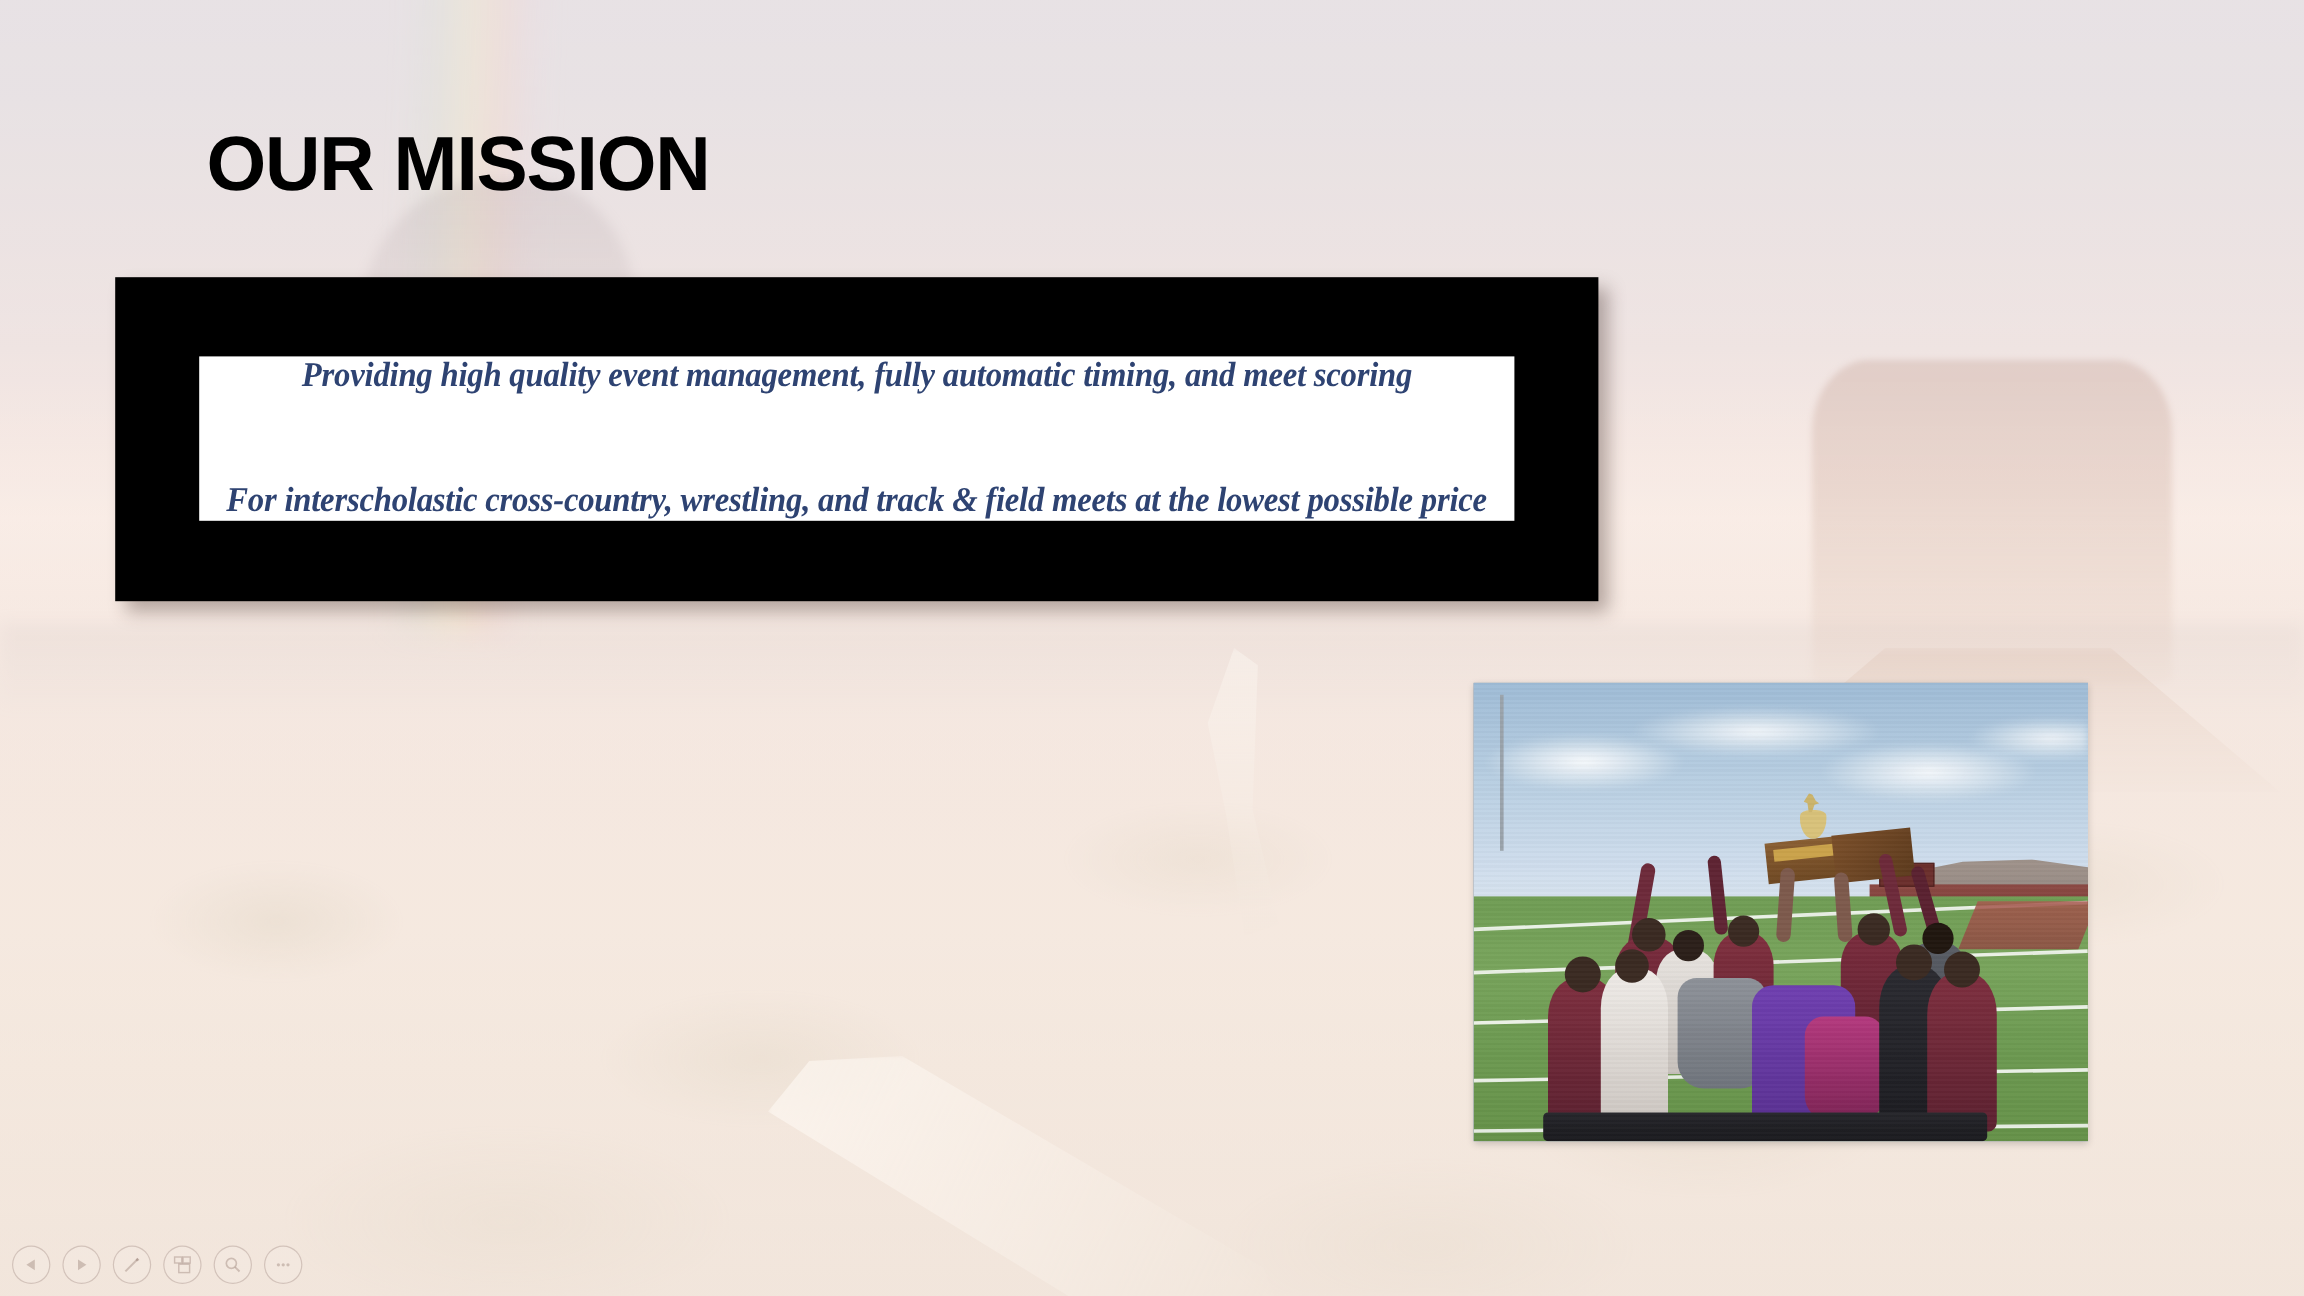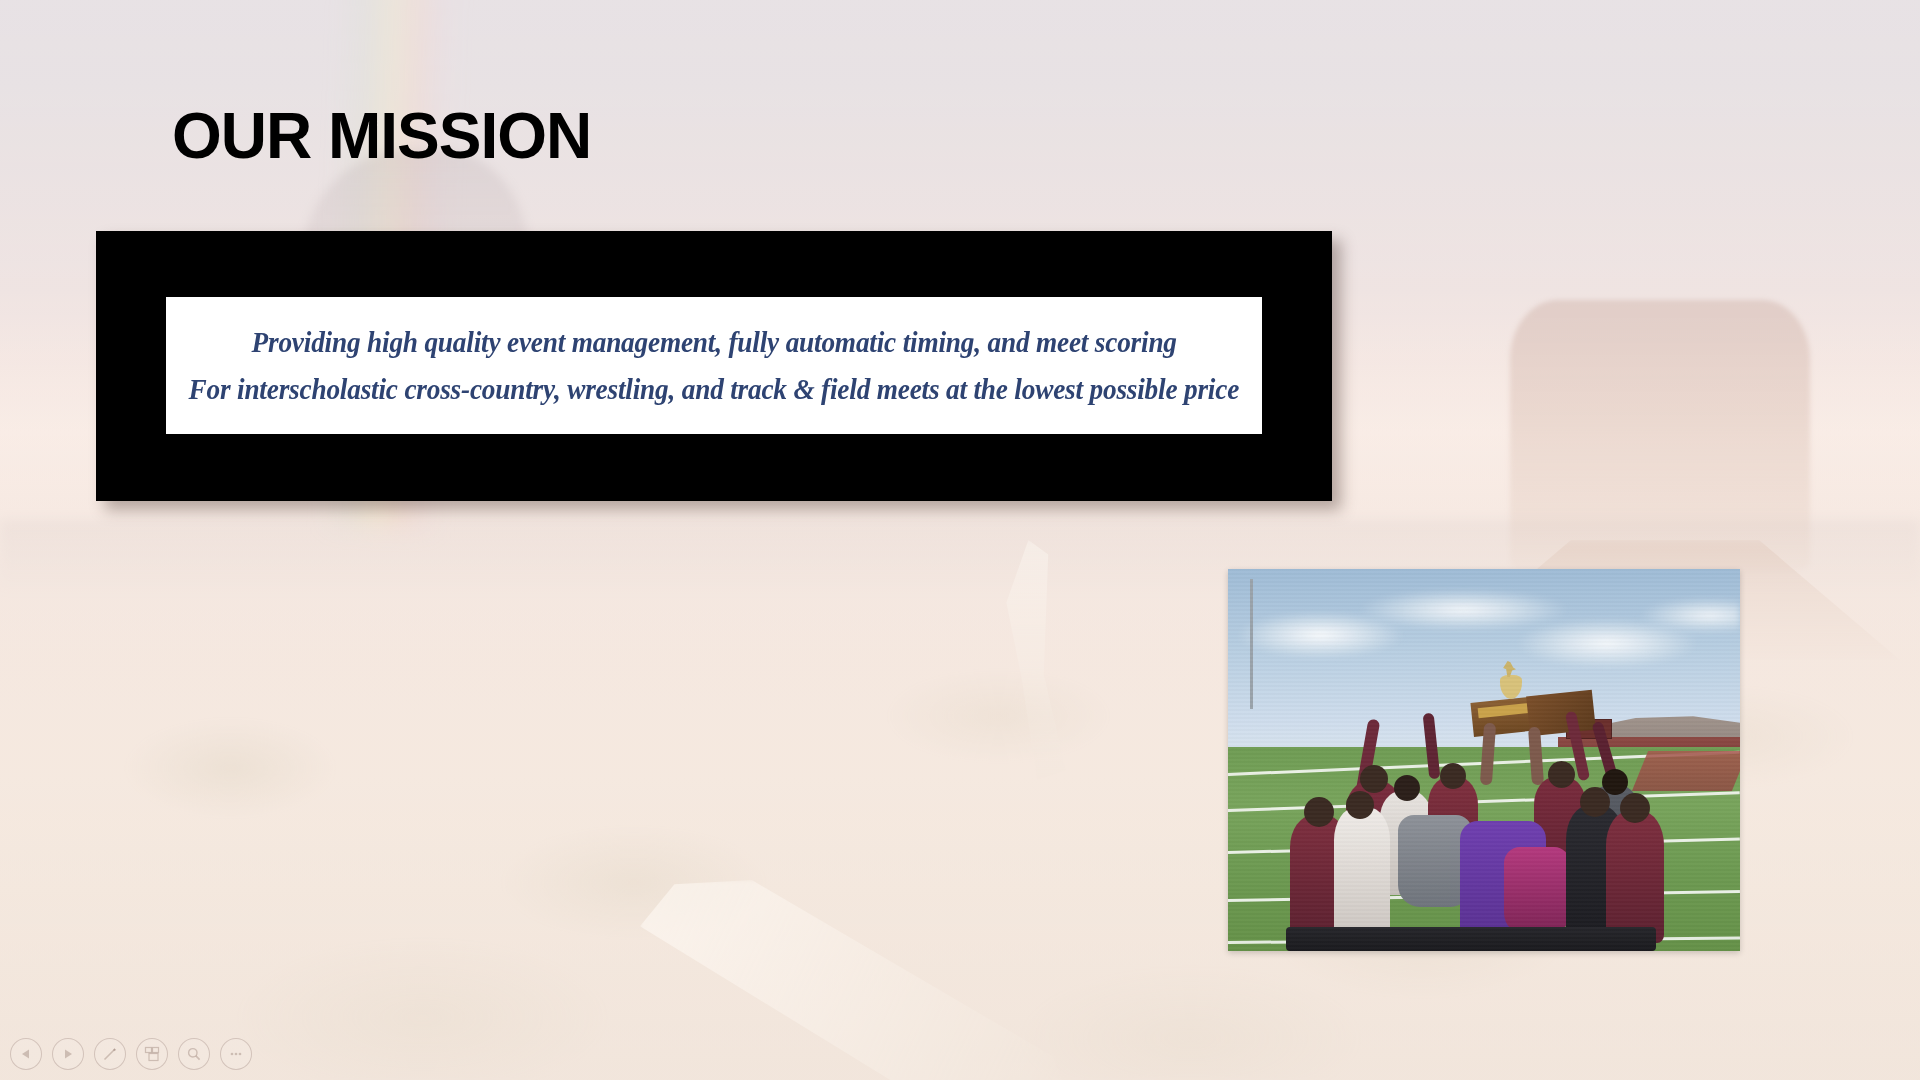--- a/index.html
+++ b/index.html
@@ -159,21 +159,21 @@
     box-shadow:9px 9px 14px rgba(60,40,35,0.35);
   }
   .mission-card {
     position:absolute;
     left:70px; top:66px;
     width:1096px; height:137px;
     background:#ffffff;
     display:flex;
     flex-direction:column;
     align-items:center;
-    justify-content:center;
+    justify-content:space-between;
     gap:14px;
   }
   .mission-line {
     font-family:"Liberation Serif", serif;
     font-style:italic;
     font-weight:bold;
     font-size:29px;
     color:#2e4372;
     letter-spacing:-0.2px;
     white-space:nowrap;

